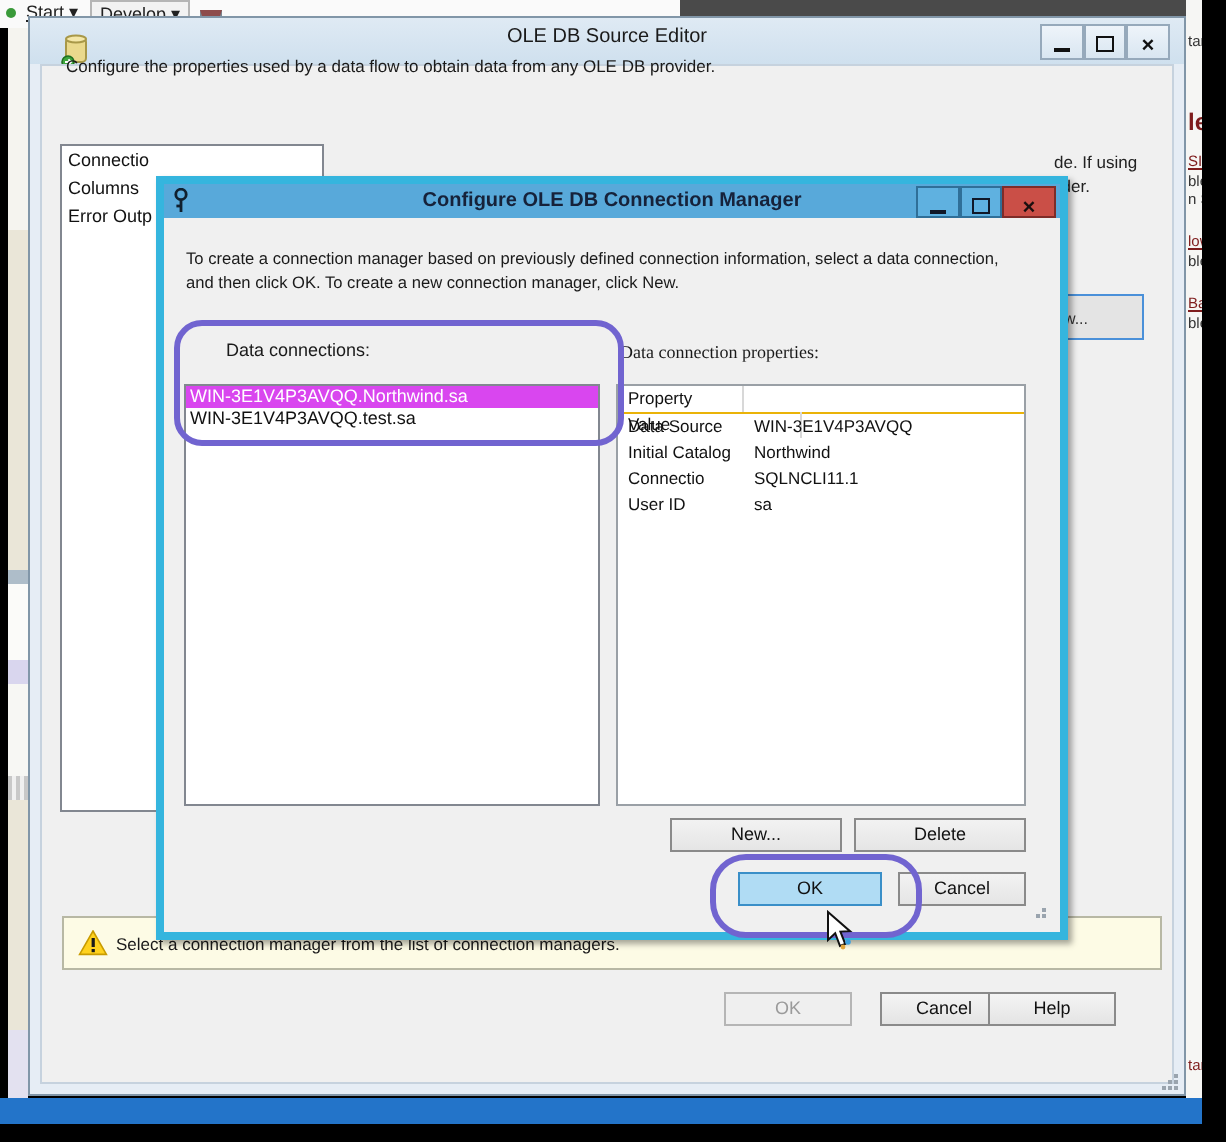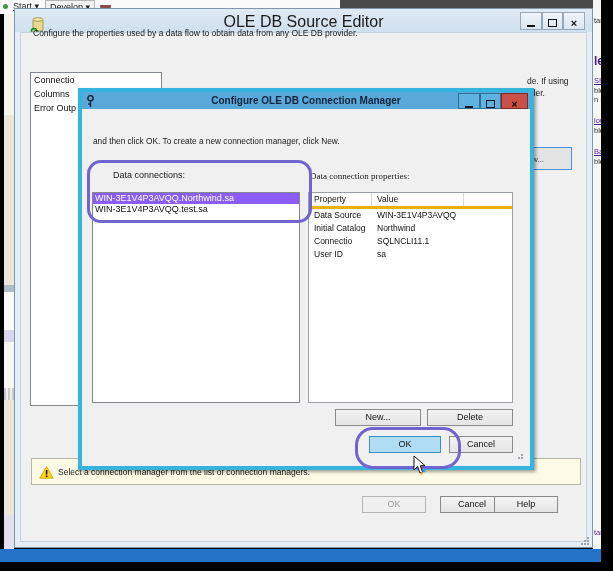--- a/index.html
+++ b/index.html
@@ -11,32 +11,32 @@
   .top-strip{left:0;top:0;width:340px;height:14px;background:#fafafa;}
   .top-strip-dark{left:340px;top:0;width:261px;height:14px;background:#4a4a4a;}
   .menu-dot{left:3px;top:4px;width:5px;height:5px;background:#3a9a3a;border-radius:50%;}
   .menu-item{top:0;height:13px;line-height:13px;font-size:9px;color:#222;}
   .menu-start{left:13px;text-decoration:underline;}
   .menu-develop{left:45px;border:1px solid #b5b5b5;background:#f2f2f2;padding:0 4px;}
   .menu-appicon{left:100px;top:5px;width:9px;height:7px;background:#cfd6dd;border:1px solid #7b8791;border-top:3px solid #8d4b4b;}
   .left-strip{left:4px;width:10px;}
   .right-col{left:593px;top:0;width:8px;height:549px;background:#f6f6f4;overflow:hidden;}
   .frag{position:absolute;left:1px;font-size:7.5px;color:#333;white-space:nowrap;}
-  .frag.blue{color:#4c1d95;text-align:center;}
+  .frag.blue{color:#7f1d1d;text-align:center;}
   .frag.link{text-decoration:underline;}
   .frag.big{font-size:12px;font-weight:bold;}
   .taskbar{left:0;top:549px;width:601px;height:13px;background:#2374c9;}
 
   
   .pdialog{left:14px;top:8px;width:579px;height:540px;background:#e6edf5;
            border:1px solid #8196a8;box-sizing:border-box;z-index:10;}
   .ptitlebar{position:absolute;left:0;top:0;width:100%;height:23px;
              background:linear-gradient(#dfeaf4,#cfe0ee);}
   .ptitle{position:absolute;left:0;top:4px;width:100%;text-align:center;
-          font-size:16px;color:#1a1a1a;}
+          font-size:10px;color:#1a1a1a;}
   .pwinbtn{position:absolute;top:3px;height:18px;box-sizing:border-box;border:1px solid #96a9bb;
            background:linear-gradient(#eef4fa,#d9e6f1);text-align:center;color:#111;cursor:default;}
   .pwinbtn .bar{display:inline-block;width:8px;height:2px;background:#111;margin-top:8px;}
   .pwinbtn .box{display:inline-block;width:7px;height:6px;border:1.5px solid #111;margin-top:4px;}
   .pwinbtn .x{font-size:11px;font-weight:bold;line-height:16px;}
   .pbody{position:absolute;left:5px;top:23px;right:5px;bottom:5px;background:#f0f0f0;border:1px solid #c6d2de;}
   .pdesc{position:absolute;left:18px;top:19px;font-size:8.5px;color:#1a1a1a;white-space:nowrap;}
   .pnav{position:absolute;left:15px;top:63px;width:130px;height:332px;background:#fff;border:1px solid #828790;}
   .pnav-item{height:14px;line-height:14px;padding-left:3px;font-size:9px;color:#111;white-space:nowrap;}
   .pfrag1{position:absolute;left:512px;top:67px;font-size:8.5px;color:#222;white-space:nowrap;}
@@ -64,24 +64,24 @@
   .cwinbtn.blue{background:#5fb1e0;border:1px solid #2f6f98;}
   .cwinbtn.red{background:#ca4f47;border:1px solid #7e2c28;}
   .cwinbtn .bar{display:inline-block;width:8px;height:2px;background:#101828;margin-top:7px;}
   .cwinbtn .box{display:inline-block;width:7px;height:6px;border:1.5px solid #101828;margin-top:3px;}
   .cwinbtn .x{font-size:11px;font-weight:bold;line-height:14px;color:#1c0f0f;}
   .cinstr{position:absolute;left:11px;font-size:8.3px;color:#1a1a1a;white-space:nowrap;}
   .clabel{position:absolute;font-size:9px;color:#1a1a1a;white-space:nowrap;}
   .clist{position:absolute;left:10px;top:100px;width:208px;height:211px;background:#fff;
          border:1px solid #828790;box-sizing:border-box;overflow:hidden;}
   .clist-item{height:11px;line-height:11px;font-size:9px;padding-left:2px;color:#111;white-space:nowrap;}
-  .clist-item.sel{background:#8b5cf6;color:#fff;}
+  .clist-item.sel{background:#d946ef;color:#fff;}
   .cgrid{position:absolute;left:226px;top:100px;width:205px;height:211px;background:#fff;
          border:1px solid #9aa0a6;box-sizing:border-box;font-size:8.5px;color:#111;}
-  .cgrid-head{display:flex;height:13px;line-height:13px;border-bottom:3px solid #eab308;}
+  .cgrid-head{display:flex;height:13px;line-height:13px;border-bottom:1px solid #eab308;flex-direction:column;}
   .cgrid-head span{padding-left:5px;box-sizing:border-box;border-right:1px solid #d8d8d8;}
   .cgrid-row{display:flex;height:13px;line-height:13px;}
   .cgrid-row span{padding-left:5px;box-sizing:border-box;}
   .col-p{width:63px;}.col-v{width:92px;}.col-e{flex:1;border-right:none!important;}
   .cbtn{position:absolute;box-sizing:border-box;background:linear-gradient(#f2f2f2,#e5e5e5);
         border:1px solid #8a8a8a;font-size:9px;text-align:center;color:#111;height:17px;line-height:15px;}
   .cbtn.ok{background:#b0dcf4;border-color:#3a8fc8;}
 
   
   .halo{border:3px solid #7164d0;border-radius:14px;z-index:30;pointer-events:none;}
@@ -184,20 +184,21 @@
     <svg width="9" height="13" viewBox="0 0 9 13">
       <circle cx="4.5" cy="3.2" r="2.6" fill="none" stroke="#10202e" stroke-width="1.4"></circle>
       <line x1="4.5" y1="5.8" x2="4.5" y2="12" stroke="#10202e" stroke-width="1.4"></line>
       <line x1="4.5" y1="9" x2="2.2" y2="9" stroke="#10202e" stroke-width="1.4"></line>
     </svg>
   </div>
   <div class="cwinbtn blue" style="left:376px;width:22px;"><span class="bar"></span></div>
   <div class="cwinbtn blue" style="left:398px;width:21px;"><span class="box"></span></div>
   <div class="cwinbtn red" style="left:419px;width:27px;"><span class="x">×</span></div>
 
+  <div class="cinstr" style="top:32px;">To create a connection manager based on previously defined connection information, select a data connection,</div>
   <div class="cinstr" style="top:44px;">and then click OK. To create a new connection manager, click New.</div>
 
   <div class="clabel" style="left:15px;top:78px;padding-left:16px;">Data connections:</div>
   <div class="clist">
     <div class="clist-item sel">WIN-3E1V4P3AVQQ.Northwind.sa</div>
     <div class="clist-item">WIN-3E1V4P3AVQQ.test.sa</div>
   </div>
 
   <div class="clabel" style="left:228px;top:79px;font-family:Liberation Serif, serif;">Data connection properties:</div>
   <div class="cgrid">

